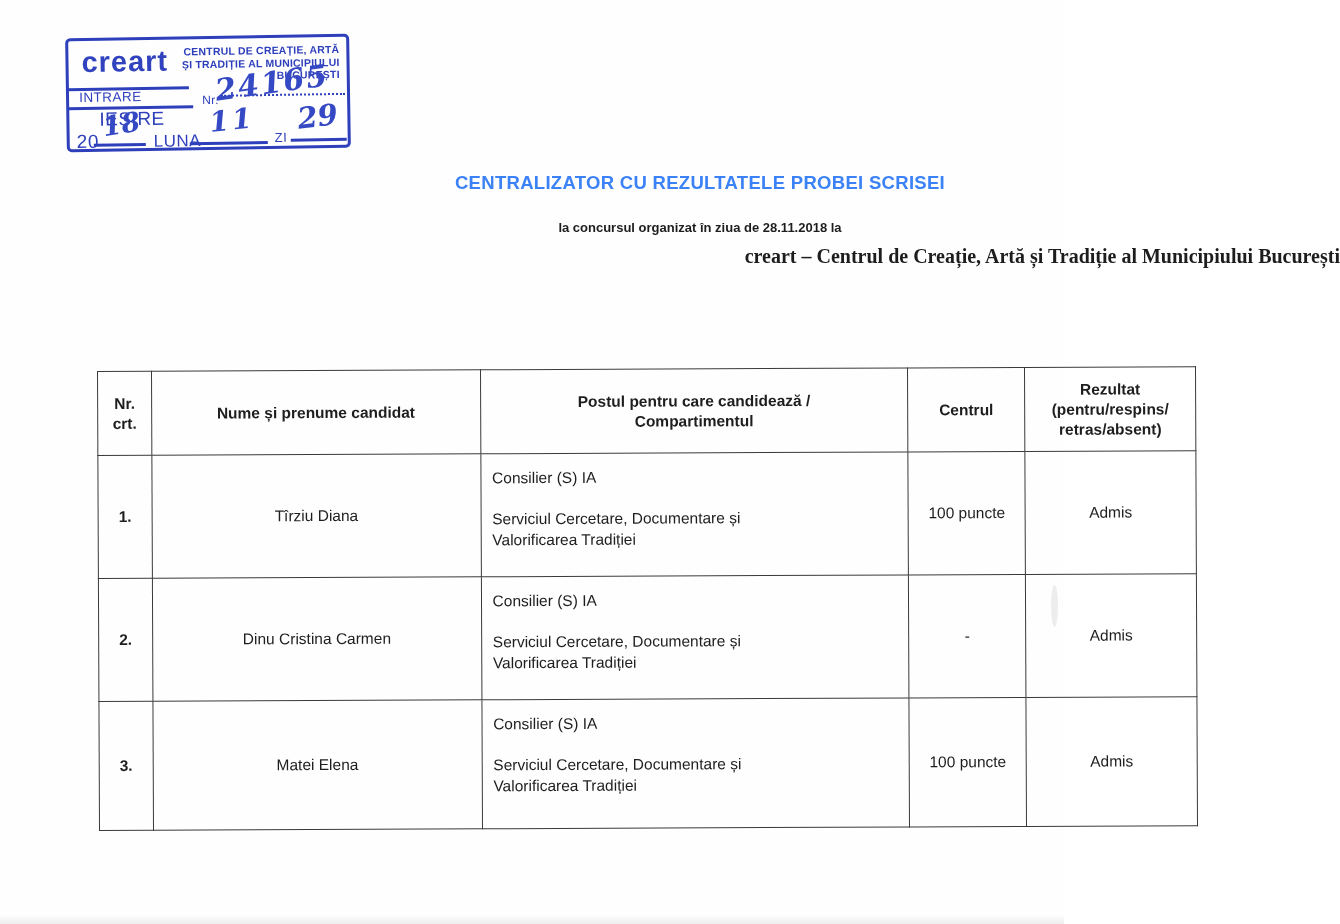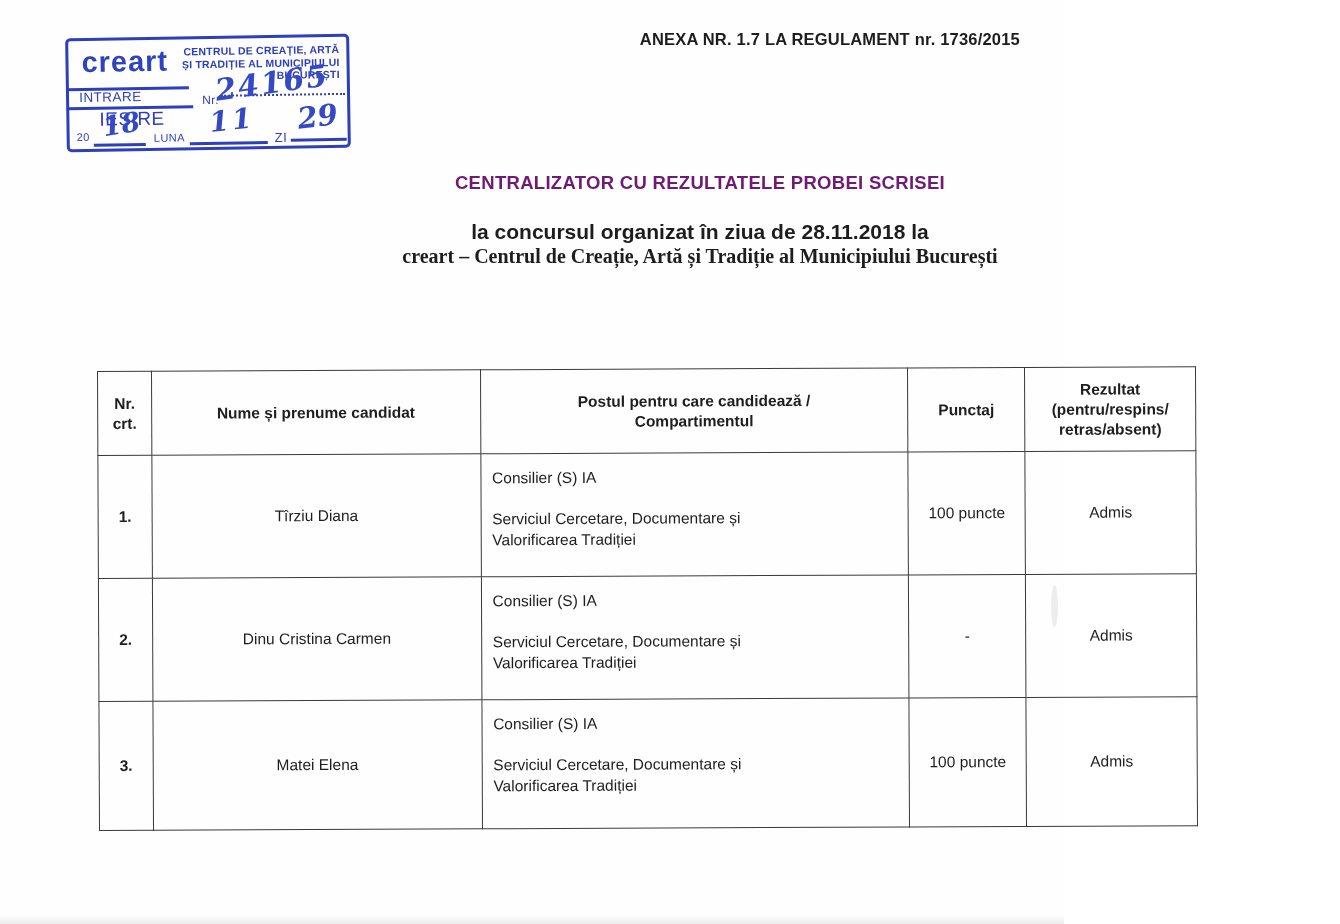--- a/index.html
+++ b/index.html
@@ -43,22 +43,22 @@
   .hl-1 { left: -1px; top: 47px; width: 121px; }
   .hl-2 { left: -1px; top: 66px; width: 125px; }
   .stamp-label { position: absolute; font-weight: normal; letter-spacing: 0.5px; }
   .lbl-intrare { left: 10px; top: 49px; font-size: 13.5px; }
   .lbl-iesire  { left: 30px; top: 68px; font-size: 19px; }
   .lbl-nr      { left: 133px; top: 54px; font-size: 12px; }
   .dotted-line {
     position: absolute; left: 152px; top: 56px; width: 124px;
     border-bottom: 2px dotted #2e3fbb;
   }
-  .lbl-20   { left: 7px;  top: 90px; font-size: 11px; }
-  .lbl-luna { left: 84px; top: 92px; font-size: 11px; }
+  .lbl-20   { left: 7px;  top: 90px; font-size: 19px; }
+  .lbl-luna { left: 84px; top: 92px; font-size: 17px; }
   .lbl-zi   { left: 205px; top: 92px; font-size: 13px; }
   .hw {
     position: absolute;
     font-family: "DejaVu Serif", serif;
     font-style: italic; font-weight: bold;
     color: #3649c4;
   }
   .hw-nr  { left: 146px; top: 27px; font-size: 30px; transform: rotate(-7deg); letter-spacing: 2px; }
   .hw-18  { left: 33px;  top: 68px; font-size: 27px; transform: rotate(-8deg); }
   .hw-11  { left: 140px; top: 65px; font-size: 28px; transform: rotate(-5deg); letter-spacing: 3px; }
@@ -69,30 +69,30 @@
   .u-29   { left: 221px; width: 56px; top: 101px; }
 
   
   .anexa-header {
     position: absolute; top: 30px; right: 44px;
     font-size: 16.5px; font-weight: bold; color: #1d1d1d;
     letter-spacing: 0.2px;
   }
   .title-main {
     position: absolute; top: 172px; left: 60px; width: 1280px;
-    text-align: center; font-size: 18.5px; font-weight: bold; color: #701a75;
+    text-align: center; font-size: 18.5px; font-weight: bold; color: #3b82f6;
     letter-spacing: 0.3px;
   }
   .title-sub1 {
     position: absolute; top: 220px; left: 60px; width: 1280px;
-    text-align: center; font-size: 21px; font-weight: bold; color: #1d1d1d;
+    text-align: center; font-size: 13px; font-weight: bold; color: #1d1d1d;
   }
   .title-sub2 {
     position: absolute; top: 245px; left: 60px; width: 1280px;
-    text-align: center; font-family: "Liberation Serif", serif;
+    text-align: right; font-family: "Liberation Serif", serif;
     font-size: 20px; font-weight: bold; color: #1d1d1d;
   }
 
   
   .results-table {
     position: absolute; left: 97px; top: 371px;
     width: 1099px;
     border-collapse: collapse;
     transform: rotate(-0.25deg);
     transform-origin: left top;
@@ -155,42 +155,41 @@
 
     <div class="stamp-label lbl-luna">LUNA</div>
     <div class="hw hw-11">11</div>
     <div class="u-line u-11"></div>
 
     <div class="stamp-label lbl-zi">ZI</div>
     <div class="hw hw-29">29</div>
     <div class="u-line u-29"></div>
   </div>
 
-  <div class="anexa-header">ANEXA NR. 1.7 LA REGULAMENT nr. 1736/2015</div>
 
   <div class="title-main">CENTRALIZATOR CU REZULTATELE PROBEI SCRISEI</div>
   <div class="title-sub1">la concursul organizat în  ziua de 28.11.2018 la</div>
   <div class="title-sub2">creart – Centrul de Creație, Artă și Tradiție al Municipiului București</div>
 
   <table class="results-table">
     <colgroup>
       <col style="width:54px">
       <col style="width:329px">
       <col style="width:428px">
       <col style="width:117px">
       <col style="width:171px">
     </colgroup>
     <thead>
       <tr>
         <th class="multiline">Nr.
 crt.</th>
         <th>Nume și prenume candidat</th>
         <th class="multiline">Postul pentru care candidează  /
 Compartimentul</th>
-        <th>Punctaj</th>
+        <th>Centrul</th>
         <th class="multiline">Rezultat
 (pentru/respins/
 retras/absent)</th>
       </tr>
     </thead>
     <tbody>
       <tr>
         <td class="cell-nr">1.</td>
         <td>Tîrziu Diana</td>
         <td class="cell-post">

